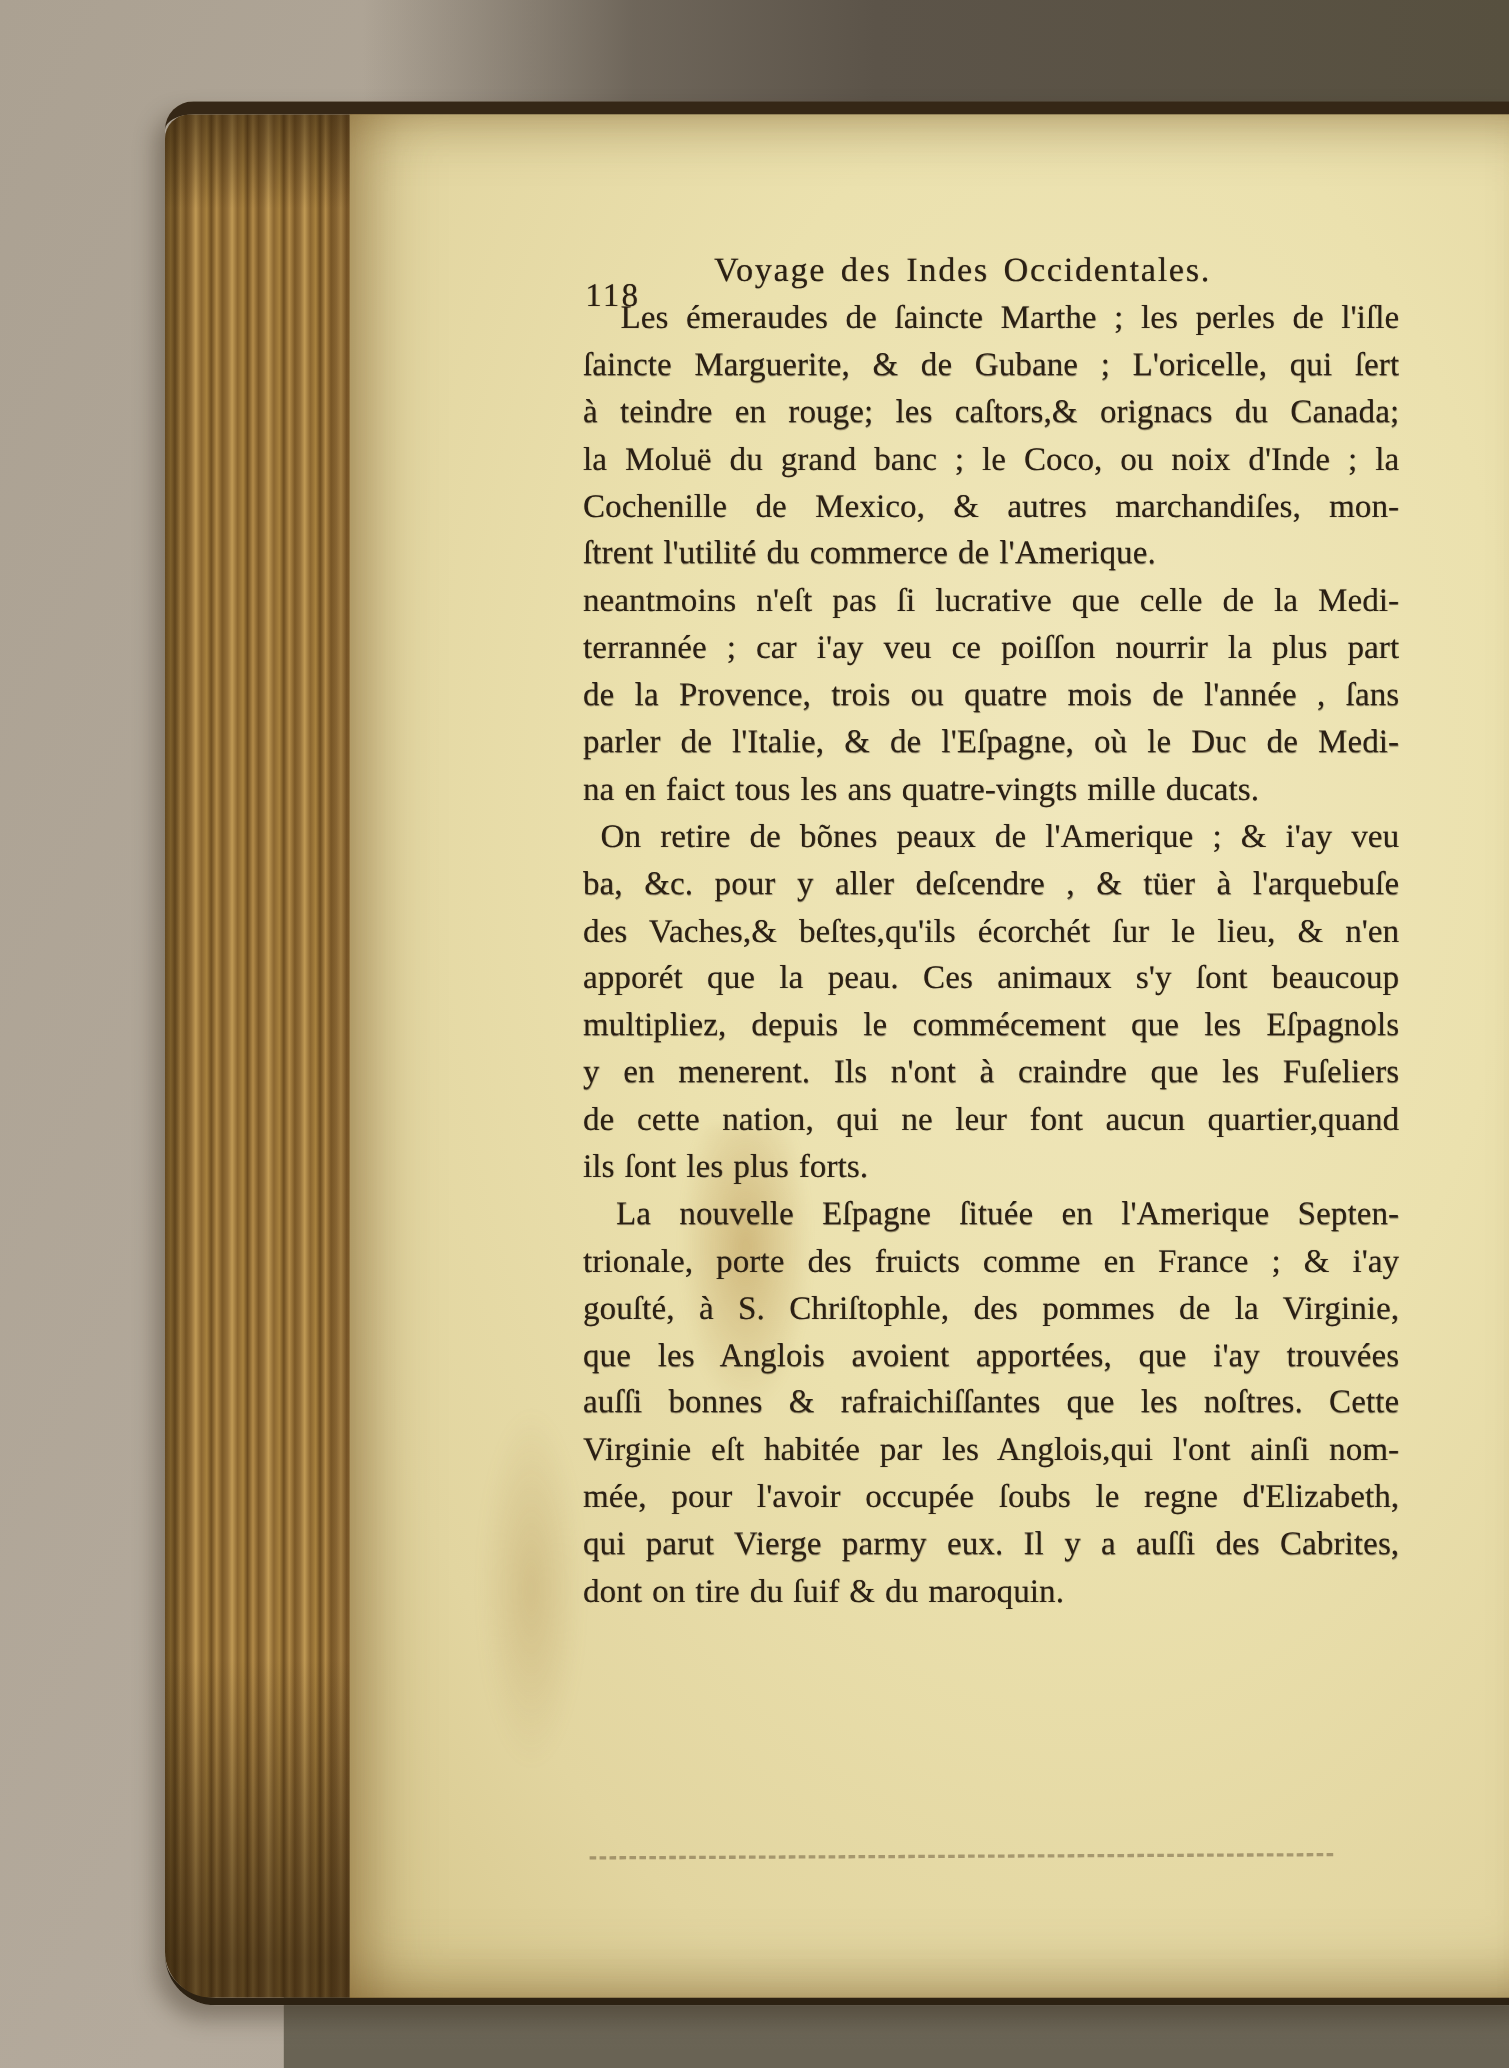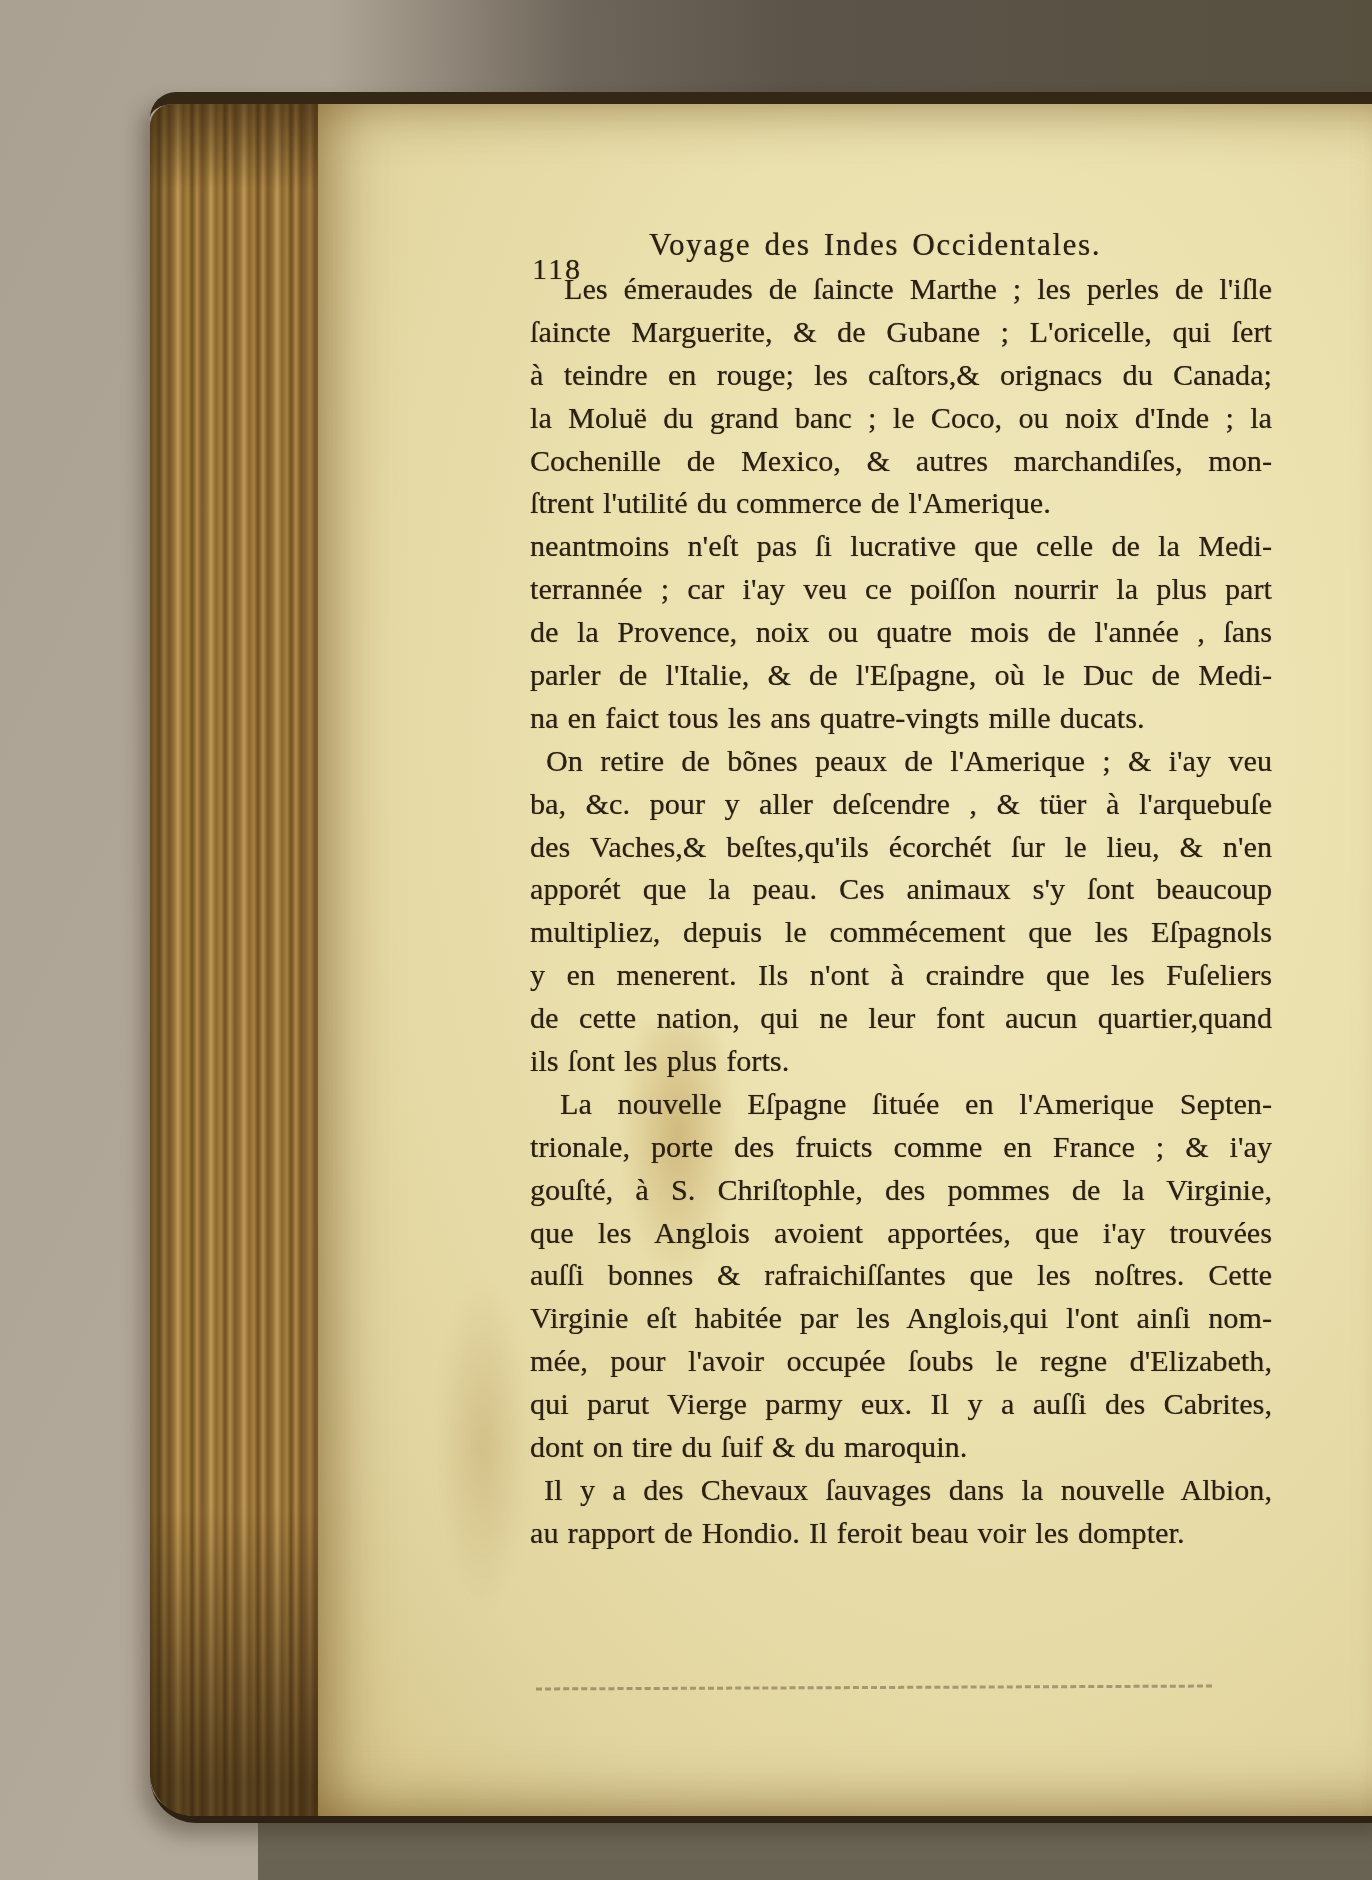--- a/index.html
+++ b/index.html
@@ -110,21 +110,21 @@
               <div class="line" style="text-indent: 34px;">Les émeraudes de ſaincte Marthe ; les perles de l'iſle</div>
               <div class="line">ſaincte Marguerite, &amp; de Gubane ; L'oricelle, qui ſert</div>
               <div class="line">à teindre en rouge; les caſtors,&amp; orignacs du Canada;</div>
               <div class="line">la Moluë du grand banc ; le Coco, ou noix d'Inde ; la</div>
               <div class="line">Cochenille de Mexico, &amp; autres marchandiſes, mon-</div>
               <div class="line plast">ſtrent l'utilité du commerce de l'Amerique.</div>
             </div>
             <div class="para">
               <div class="line">neantmoins n'eſt pas ſi lucrative que celle de la Medi-</div>
               <div class="line">terrannée ; car i'ay veu ce poiſſon nourrir la plus part</div>
-              <div class="line">de la Provence, noix ou quatre mois de l'année , ſans</div>
+              <div class="line">de la Provence, trois ou quatre mois de l'année , ſans</div>
               <div class="line">parler de l'Italie, &amp; de l'Eſpagne, où le Duc de Medi-</div>
               <div class="line plast">na en faict tous les ans quatre-vingts mille ducats.</div>
             </div>
             <div class="para">
               <div class="line" style="text-indent: 16px;">On retire de bõnes peaux de l'Amerique ; &amp; i'ay veu</div>
               <div class="line">ba, &amp;c. pour y aller deſcendre , &amp; tüer à l'arquebuſe</div>
               <div class="line">des Vaches,&amp; beſtes,qu'ils écorchét ſur le lieu, &amp; n'en</div>
               <div class="line">apporét que la peau.  Ces animaux s'y ſont beaucoup</div>
               <div class="line">multipliez, depuis le commécement que les Eſpagnols</div>
               <div class="line">y en menerent.  Ils n'ont à craindre que les Fuſeliers</div>
@@ -135,23 +135,19 @@
               <div class="line" style="text-indent: 30px;">La nouvelle Eſpagne ſituée en l'Amerique Septen-</div>
               <div class="line">trionale, porte des fruicts comme en France ; &amp; i'ay</div>
               <div class="line">gouſté, à S. Chriſtophle, des pommes de la Virginie,</div>
               <div class="line">que les Anglois avoient apportées, que i'ay trouvées</div>
               <div class="line">auſſi bonnes &amp; rafraichiſſantes que les noſtres.  Cette</div>
               <div class="line">Virginie eſt habitée par les Anglois,qui l'ont ainſi nom-</div>
               <div class="line">mée, pour l'avoir occupée ſoubs le regne d'Elizabeth,</div>
               <div class="line">qui parut Vierge parmy eux.  Il y a auſſi des Cabrites,</div>
               <div class="line plast">dont on tire du ſuif &amp; du maroquin.</div>
             </div>
-            <div class="para">
-              <div class="line" style="text-indent: 14px;">Il y a des Chevaux ſauvages dans la nouvelle Albion,</div>
-              <div class="line plast">au rapport de Hondio.  Il feroit beau voir les dompter.</div>
-            </div>
           </div>
 
         <div class="underline-mark"></div>
       </div>
     </div>
   </div>
 </div>
 
 </body></html>

